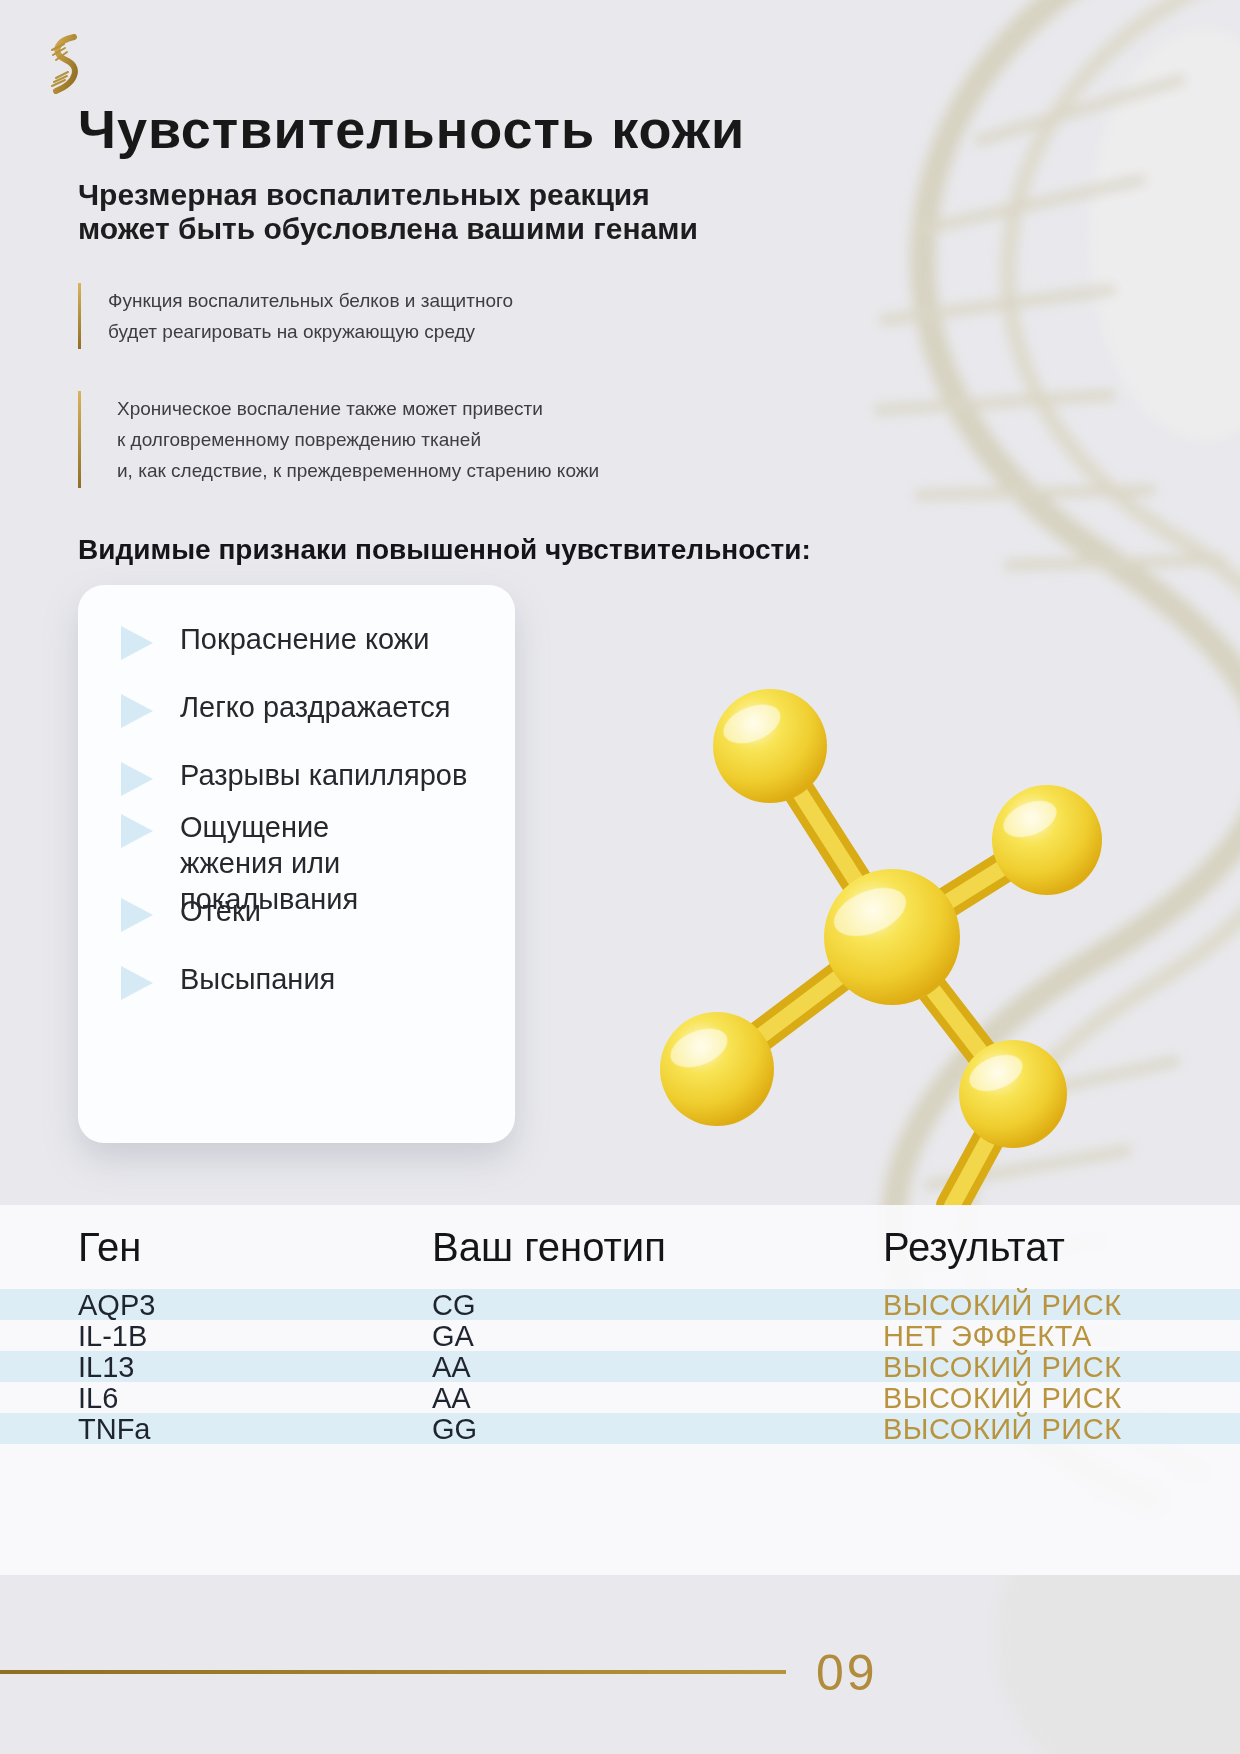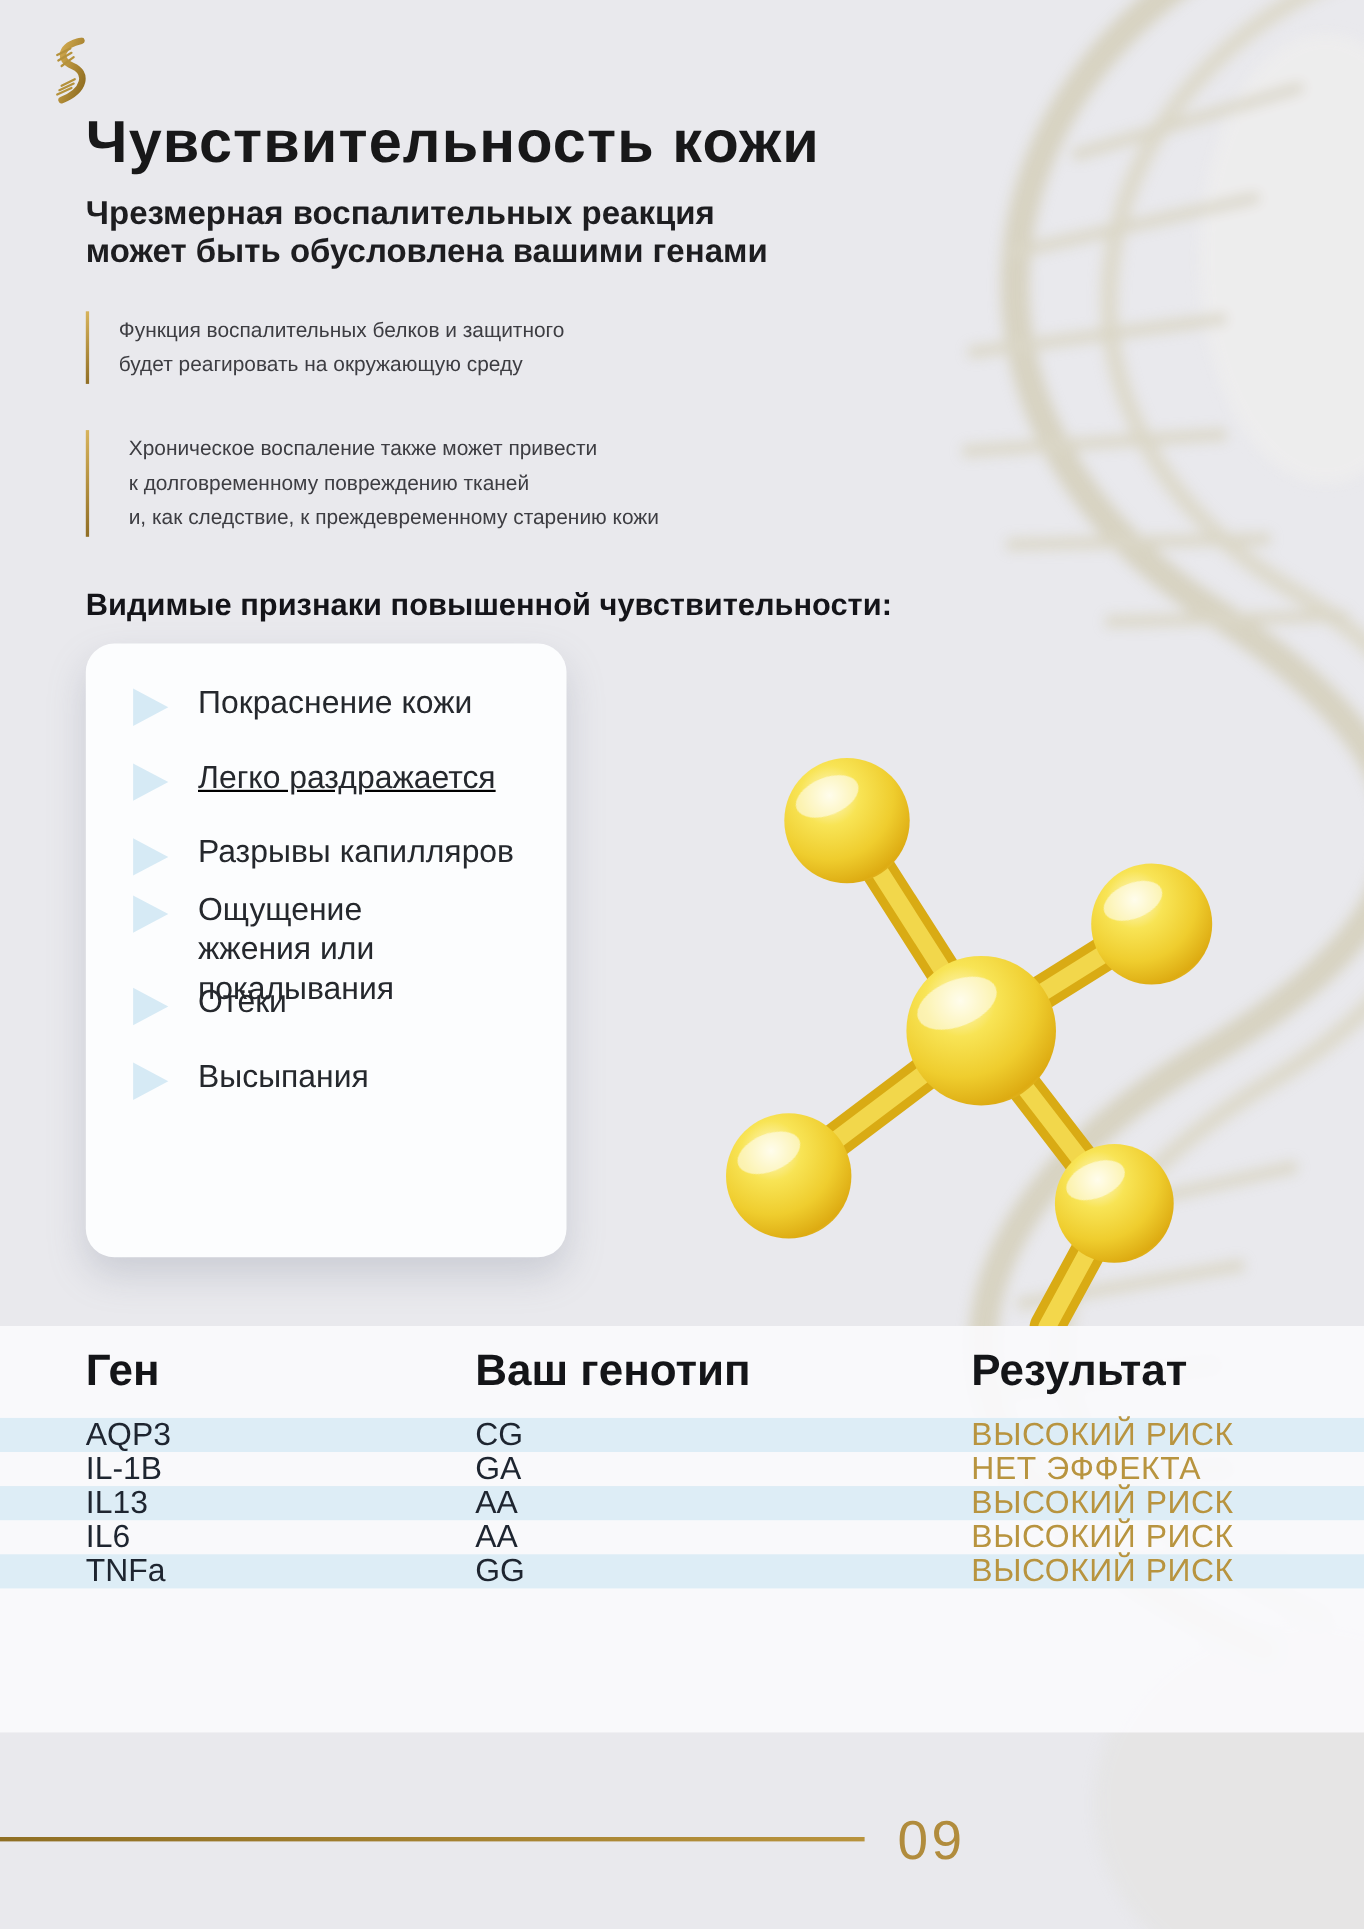--- a/index.html
+++ b/index.html
@@ -48,32 +48,32 @@
     width:437px;height:558px;border-radius:26px;
     background:#fcfdfe;
     box-shadow:0 16px 34px rgba(125,133,152,.28);
   }
   .sign-item{
     position:absolute;left:40px;display:flex;gap:24px;align-items:flex-start;
   }
   .sign-item .bullet{flex:0 0 auto;margin-top:2px;}
   .sign-label{font-size:29px;line-height:36px;color:#25282d;}
   .sign-label.narrow{max-width:250px;}
-  .si1{top:36px;} .si2{top:104px;text-decoration:underline;} .si3{top:172px;}
+  .si1{top:36px;} .si2{top:104px;} .si3{top:172px;}
   .si4{top:224px;} .si5{top:308px;} .si6{top:376px;}
   
   .table-panel{
     position:absolute;left:0;top:1205px;z-index:4;
     width:1240px;height:370px;
     background:rgba(250,250,252,.93);
   }
   .thead{position:relative;height:84px;}
   .thead span{
     position:absolute;top:50%;transform:translateY(-50%);
-    font-size:40px;font-weight:700;color:#141518;white-space:nowrap;
+    font-size:40px;font-weight:400;color:#141518;white-space:nowrap;
   }
   .trow{position:relative;height:31px;}
   .trow:nth-child(odd){background:#ddedf6;}
   .trow span{
     position:absolute;top:50%;transform:translateY(-50%);
     font-size:29px;color:#1e2530;white-space:nowrap;
   }
   .col1{left:78px;} .col2{left:432px;} .col3{left:883px;}
   .result{color:#b8943f !important;letter-spacing:.5px;}
   

